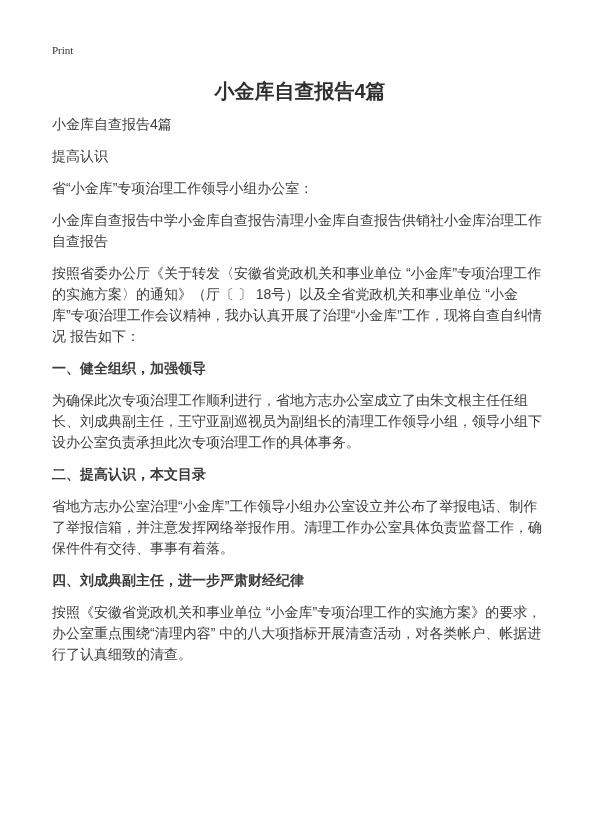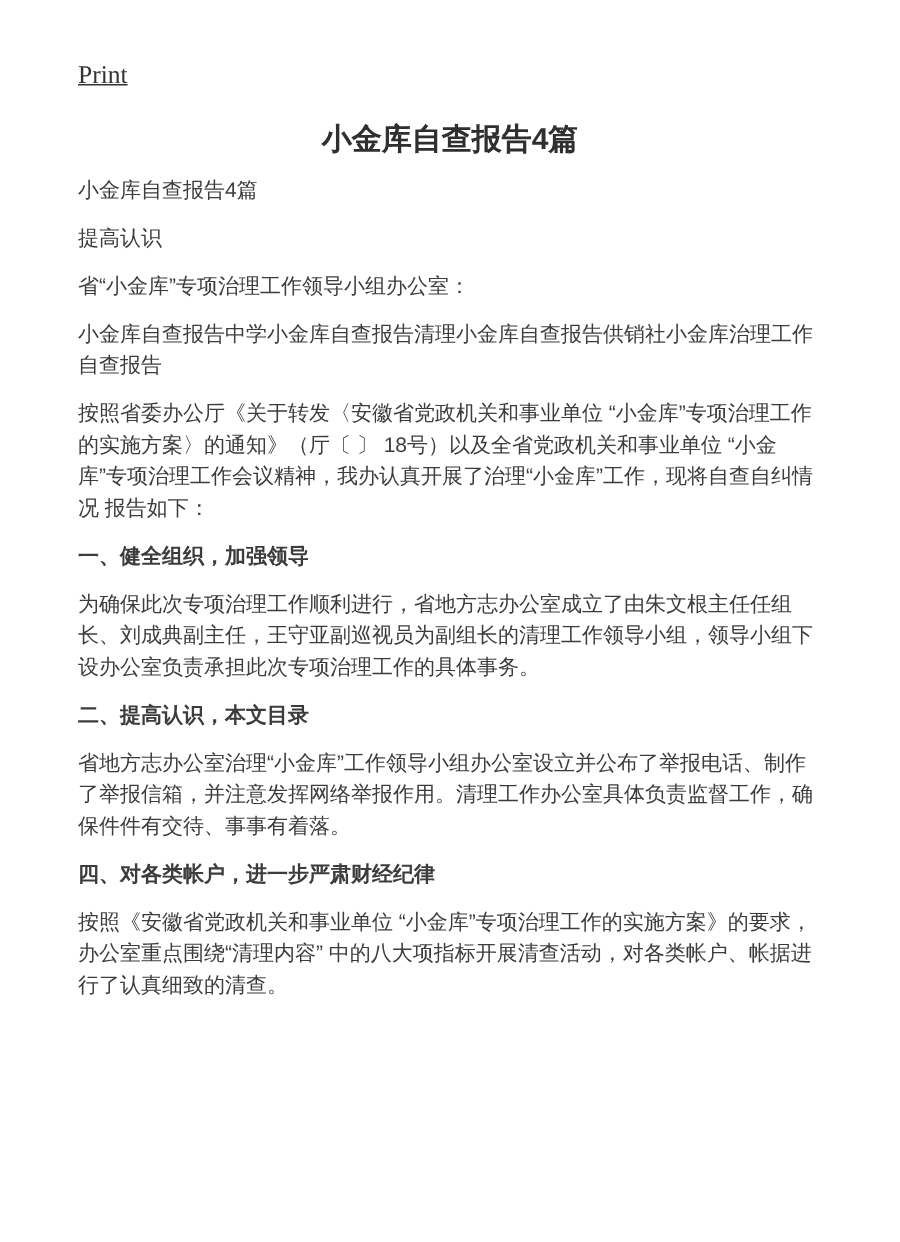--- a/index.html
+++ b/index.html
@@ -13,25 +13,24 @@
     height: 828px;
     box-sizing: border-box;
     background: #ffffff;
     padding: 40px 52px 0 52px;
     overflow: hidden;
     font-family: "Liberation Sans", sans-serif;
     color: #3c3c3c;
   }
   .print-link {
     font-family: "Liberation Serif", serif;
-    font-size: 17px;
+    font-size: 11px;
     color: #333333;
     display: inline-block;
     cursor: pointer;
-    text-decoration: underline;
   }
   .doc-title {
     font-size: 20px;
     font-weight: 700;
     text-align: center;
     color: #2f2f2f;
     margin: 21px 0 8px 0;
     line-height: 24px;
   }
   .doc-body p {
@@ -57,16 +56,16 @@
   <div class="doc-body">
       <p>小金库自查报告4篇</p>
       <p>提高认识</p>
       <p>省“小金库”专项治理工作领导小组办公室：</p>
       <p>小金库自查报告中学小金库自查报告清理小金库自查报告供销社小金库治理工作自查报告</p>
       <p>按照省委办公厅《关于转发〈安徽省党政机关和事业单位 “小金库”专项治理工作的实施方案〉的通知》（厅〔 〕 18号）以及全省党政机关和事业单位 “小金库”专项治理工作会议精神，我办认真开展了治理“小金库”工作，现将自查自纠情况 报告如下：</p>
       <p class="section-heading">一、健全组织，加强领导</p>
       <p>为确保此次专项治理工作顺利进行，省地方志办公室成立了由朱文根主任任组长、刘成典副主任，王守亚副巡视员为副组长的清理工作领导小组，领导小组下设办公室负责承担此次专项治理工作的具体事务。</p>
       <p class="section-heading">二、提高认识，本文目录</p>
       <p>省地方志办公室治理“小金库”工作领导小组办公室设立并公布了举报电话、制作了举报信箱，并注意发挥网络举报作用。清理工作办公室具体负责监督工作，确保件件有交待、事事有着落。</p>
-      <p class="section-heading">四、对各类帐户，进一步严肃财经纪律</p>
+      <p class="section-heading">四、刘成典副主任，进一步严肃财经纪律</p>
       <p>按照《安徽省党政机关和事业单位 “小金库”专项治理工作的实施方案》的要求，办公室重点围绕“清理内容” 中的八大项指标开展清查活动，对各类帐户、帐据进行了认真细致的清查。</p>
     </div>
 </div>
 
 </body></html>

